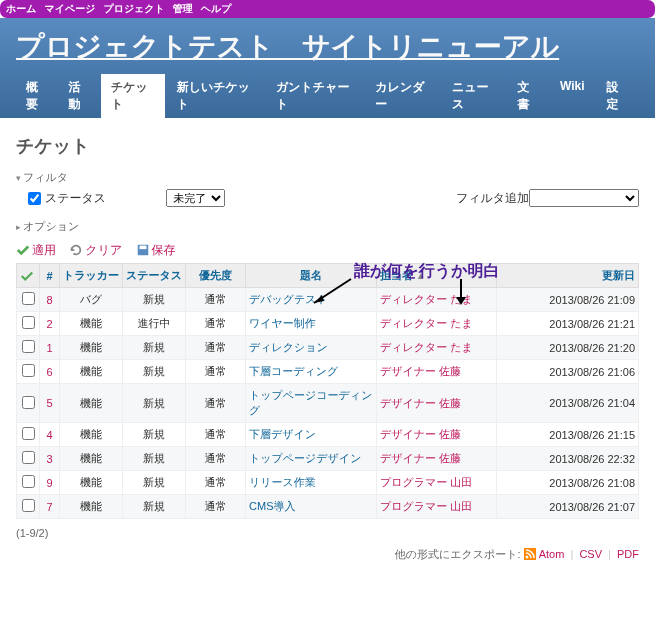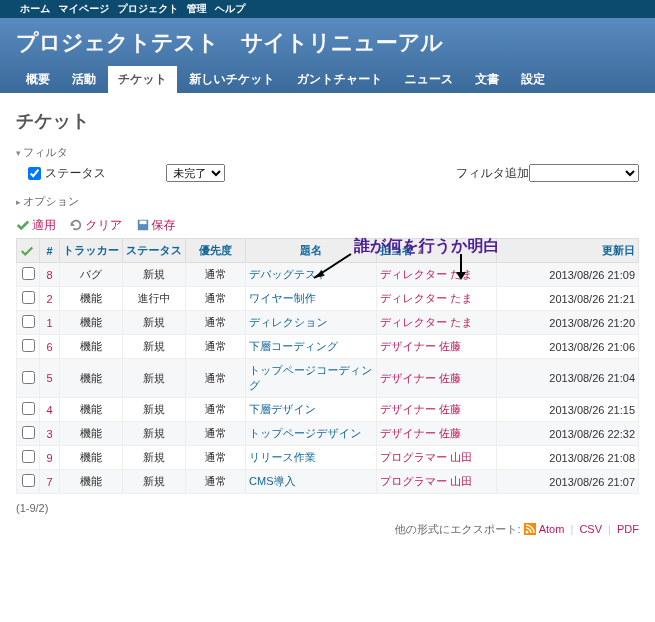--- a/index.html
+++ b/index.html
@@ -1,23 +1,23 @@
 <!DOCTYPE html>
 <html><head>
 <meta charset="utf-8">
 <style>
 * { box-sizing: border-box; margin: 0; padding: 0; }
 body { font-family: Verdana, sans-serif; font-size: 12px; color: #303030; background: #fff; width: 655px; }
 a { color: #be185d; text-decoration: none; cursor: pointer; }
 
-.top-menu { background: #0c4a6e; color: #fff; padding: 2px 20px; font-size: 10px; }
+.top-menu { background: #a21caf; color: #fff; padding: 2px 6px; font-size: 10px; border-radius: 7px; }
 .top-menu a { color: #fff; margin-right: 8px; font-weight: bold; }
 
 .header { background: #497aa8; background: linear-gradient(#5a8bc0, #3a6a9a); color: #fff; padding: 10px 16px 0; }
-.header h1 { font-size: 22px; font-weight: bold; color: #f8f8f8; padding-bottom: 8px; white-space: pre; }
+.header h1 { font-size: 28px; font-weight: bold; color: #f8f8f8; padding-bottom: 8px; white-space: pre; text-decoration: underline; }
 
 .main-menu { padding: 0; margin: 0; list-style: none; display: flex; }
 .main-menu li { margin-right: 2px; }
 .main-menu a { display: block; padding: 5px 10px; color: #fff; font-weight: bold; font-size: 12px; }
 .main-menu li.selected a { background: #fff; color: #555; }
 
 .content { padding: 10px 16px 20px; min-height: 520px; }
 .content h2 { font-size: 18px; color: #555; margin: 6px 0 12px; }
 
 .toggle { color: #666; cursor: pointer; font-size: 11px; }
@@ -75,24 +75,30 @@
       <li class="selected">
         <a>チケット</a>
       </li>
       <li>
         <a>新しいチケット</a>
       </li>
       <li>
         <a>ガントチャート</a>
       </li>
       <li>
+        <a>カレンダー</a>
+      </li>
+      <li>
         <a>ニュース</a>
       </li>
       <li>
         <a>文書</a>
+      </li>
+      <li>
+        <a>Wiki</a>
       </li>
       <li>
         <a>設定</a>
       </li>
     </ul>
 </div>
 
 <div class="content">
   <h2>チケット</h2>
 

